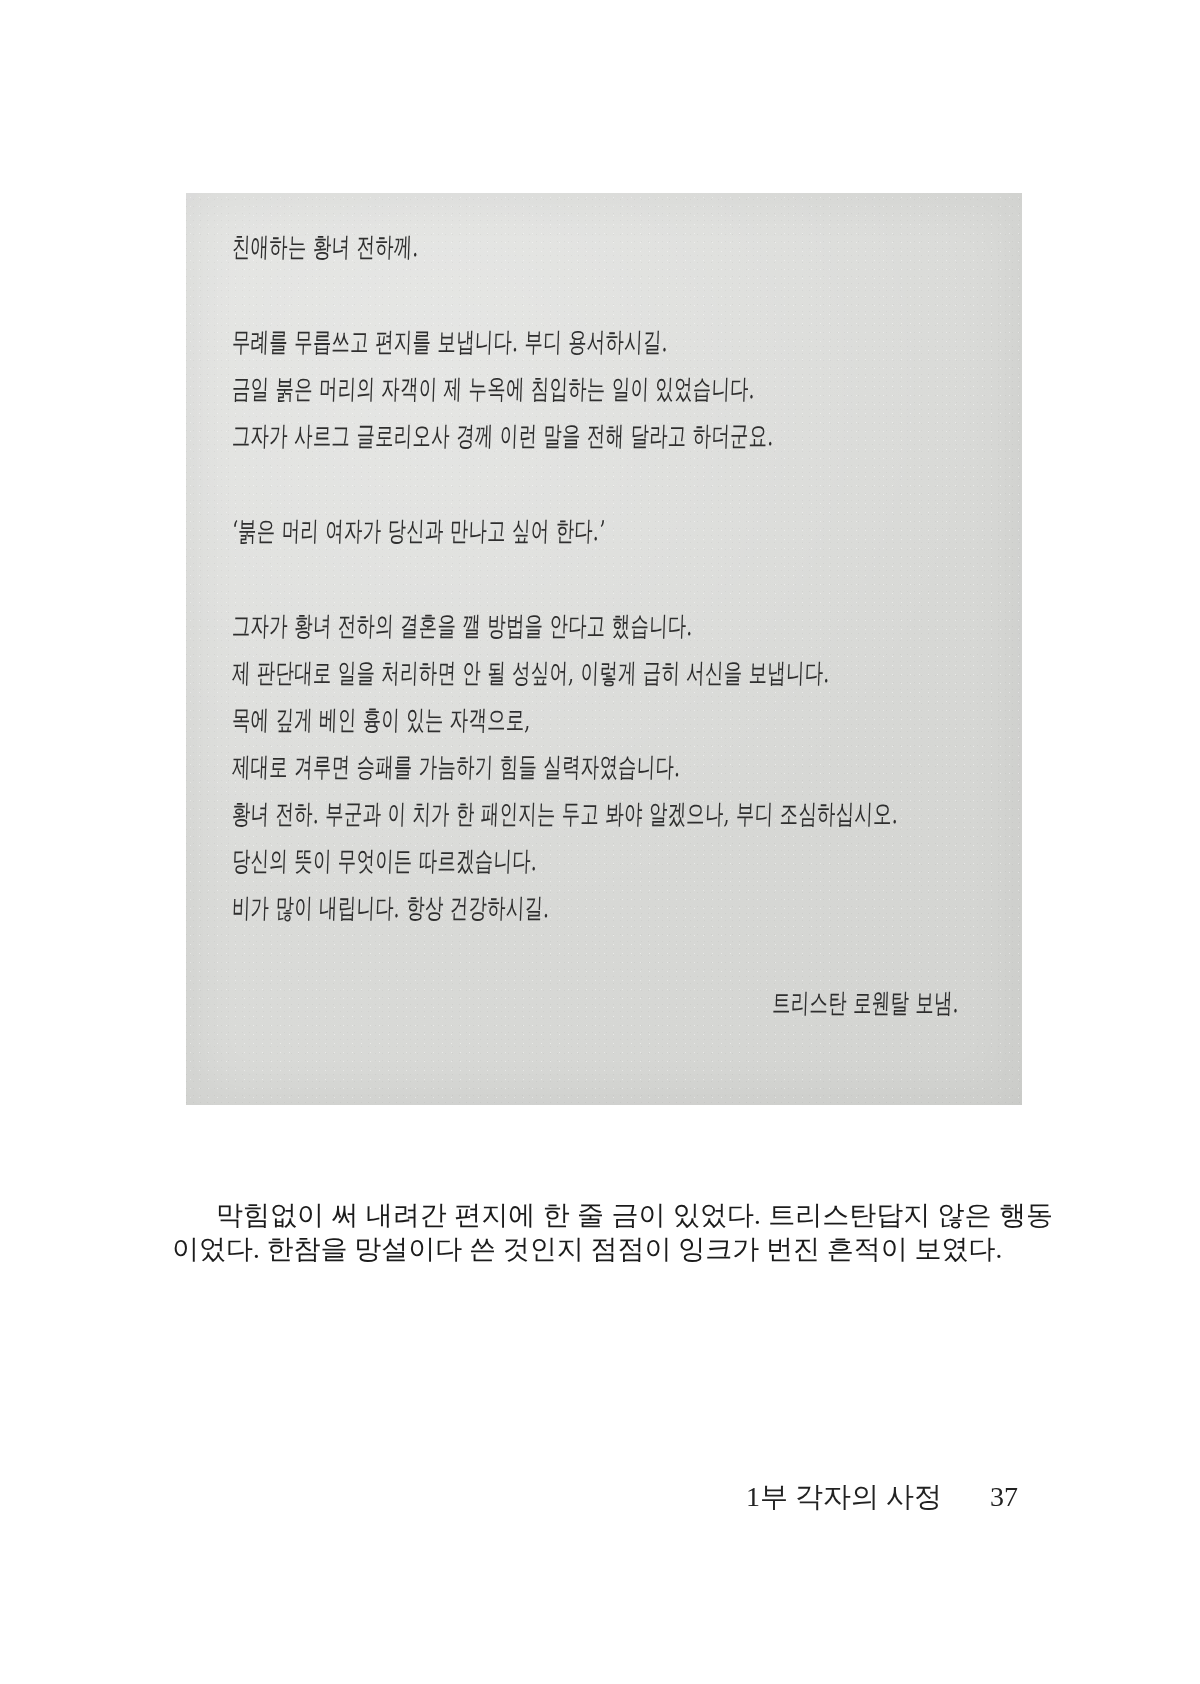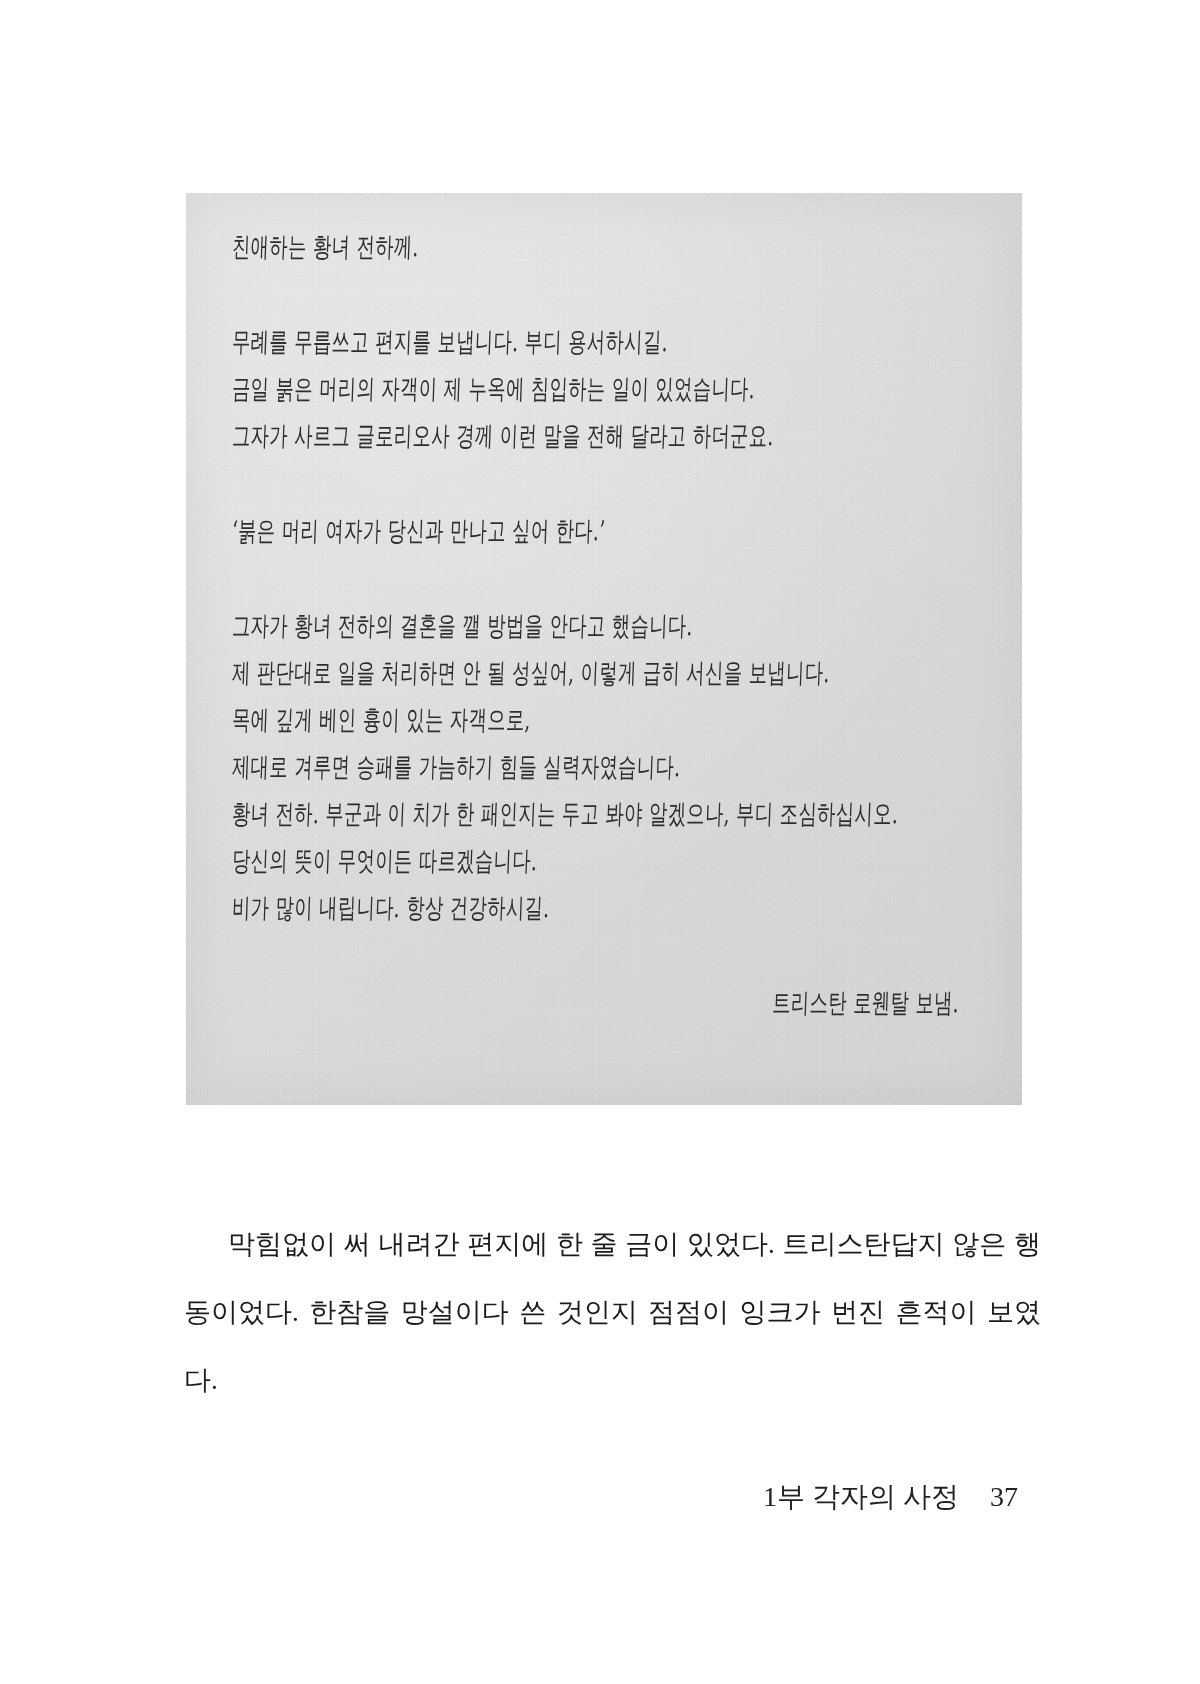--- a/index.html
+++ b/index.html
@@ -59,37 +59,37 @@
 
   
   .body-text {
     position: absolute;
     left: 172px;
     top: 1198px;
     width: 881px;
     color: #1b1b1b;
   }
   .body-text p {
-    margin: 12px;
+    margin: 0;
     font-size: 27px;
-    line-height: 68px;
+    line-height: 34px;
     text-indent: 44px;
     text-align: justify;
     word-break: normal;
     font-family: "Liberation Serif", "DejaVu Serif", serif;
   }
 
   
   .footer {
     position: absolute;
     top: 1480px;
     right: 182px;
     display: flex;
     align-items: flex-end;
-    gap: 31px;
+    gap: 48px;
     font-size: 28px;
     line-height: 34px;
     color: #222222;
     font-family: "Liberation Serif", "DejaVu Serif", serif;
   }
 </style>
 </head>
 <body>
 
 <div class="page">

